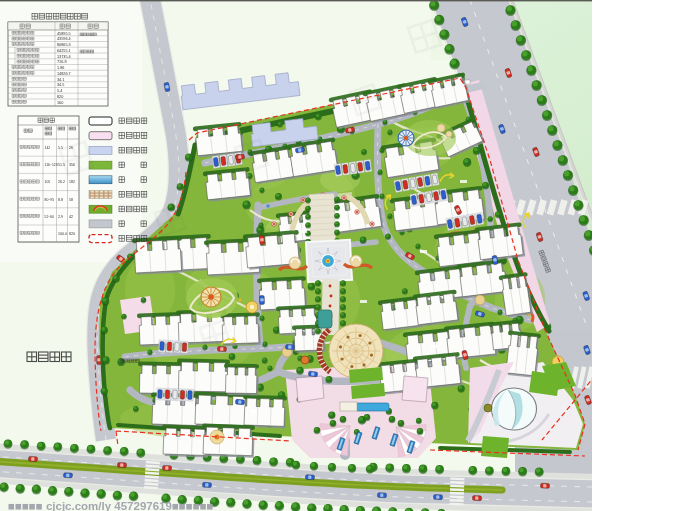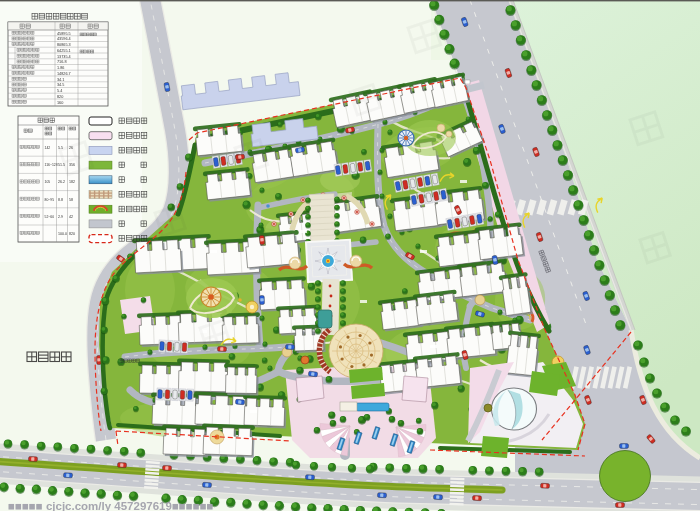--- a/index.html
+++ b/index.html
@@ -1,14 +1,14 @@
 <!DOCTYPE html>
 <html><head><meta charset="utf-8"><style>
 html,body{margin:0;padding:0;background:#fff;font-family:"Liberation Sans",sans-serif;}
-#wrap{width:700px;height:511px;overflow:hidden;position:relative;}
+#wrap{width:592px;height:511px;overflow:hidden;position:relative;}
 </style></head><body>
 <div id="wrap">
 <svg width="700" height="511" viewBox="0 0 700 511" xmlns="http://www.w3.org/2000/svg">
 <defs>
 <linearGradient id="mint" x1="0" y1="0" x2="0.3" y2="1">
 <stop offset="0" stop-color="#ddf2da"></stop>
           <stop offset="1" stop-color="#cde8c3"></stop>
 </linearGradient>
 <linearGradient id="dome" x1="0" y1="0" x2="0" y2="1">
 <stop offset="0" stop-color="#eef7fc"></stop>

